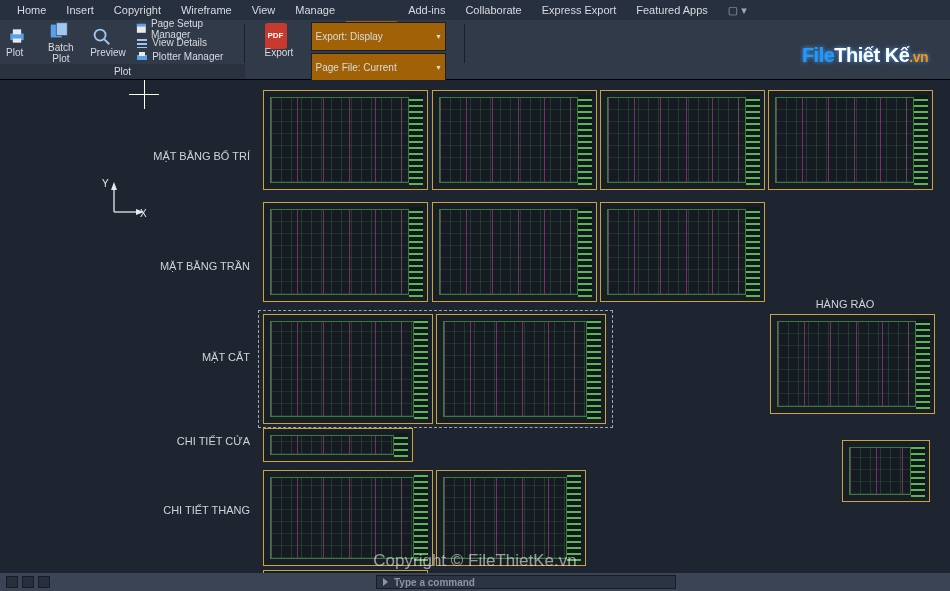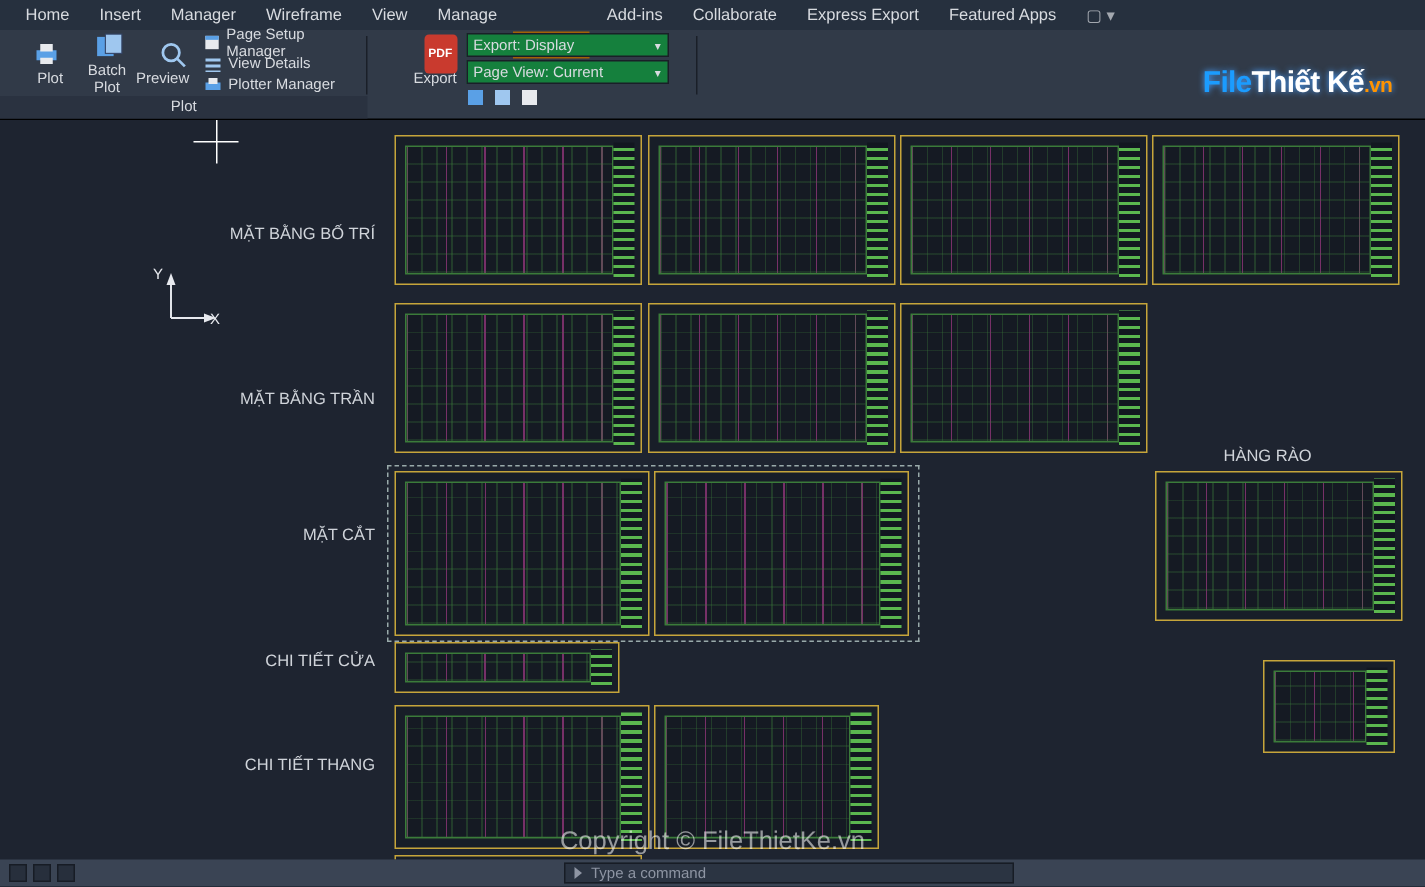--- a/index.html
+++ b/index.html
@@ -57,21 +57,21 @@
   bottom: 0; left: 0; right: 0;
   text-align: center;
   font-size: 10px;
   background: #2a3240;
   padding: 2px 0;
 }
 .panel-body { display: flex; align-items: flex-start; gap: 6px; height: 42px; }
 .bigbtn {
   display: flex;
   flex-direction: column;
-  align-items: flex-end;
+  align-items: flex-start;
   justify-content: center;
   width: 40px;
   height: 40px;
   font-size: 10px;
   text-align: center;
   cursor: pointer;
   line-height: 1.05;
 }
 .bigbtn .icon {
   width: 22px; height: 22px;
@@ -83,23 +83,23 @@
 .stack .item {
   display: flex; align-items: center; gap: 4px;
   font-size: 10px;
   padding: 0 4px;
   height: 13px;
   cursor: pointer;
 }
 .small-icon { width: 12px; height: 12px; display:inline-flex; align-items:center; justify-content:center; }
 .combo {
   display: flex; align-items: center;
-  background: #15803d;
+  background: #a16207;
   border: 1px solid #1a1f28;
-  height: 16px;
+  height: 29px;
   width: 135px;
   font-size: 10px;
   padding: 0 4px;
   justify-content: space-between;
 }
 .combo .chev { font-size: 8px; }
 
 .pdf-icon {
   width: 26px; height: 26px;
   background: #c93a2e;
@@ -237,33 +237,33 @@
   background:#272f3c; border:1px solid #171c25;
 }
 .cmd-input {
   flex: 0 0 300px;
   margin-left: 320px;
   height: 14px;
   background: #2b3442;
   border: 1px solid #171c25;
   font-size: 10px; color:#8e95a3;
   padding: 0 6px;
-  display:flex; align-items:center; gap:6px;
+  display:flex; align-items:center; gap:6px;font-weight:bold;
 }
 .cmd-input .chev {
   width:0;height:0;border-top:4px solid transparent;border-bottom:4px solid transparent;border-left:5px solid #8e95a3;
 }
 </style>
 </head>
 <body>
 
 <div class="tabs">
   <span class="tab">Home</span>
   <span class="tab">Insert</span>
-  <span class="tab">Manager</span>
+  <span class="tab">Copyright</span>
   <span class="tab">Wireframe</span>
   <span class="tab">View</span>
   <span class="tab">Manage</span>
   <span class="tab active">Output</span>
   <span class="tab">Add-ins</span>
   <span class="tab">Collaborate</span>
   <span class="tab">Express Export</span>
   <span class="tab">Featured Apps</span>
   <span class="tab" style="opacity:.7">▢ ▾</span>
 </div>
@@ -341,21 +341,21 @@
           <span class="pdf-icon">PDF</span>
         </span>
         <span>Export</span>
       </div>
       <div class="stack" style="gap:2px">
         <div class="combo">
           <span><span>Export:</span> <span>Display</span></span>
           <span class="chev">▾</span>
         </div>
         <div class="combo">
-          <span><span>Page View:</span> <span>Current</span></span>
+          <span><span>Page File:</span> <span>Current</span></span>
           <span class="chev">▾</span>
         </div>
         <div style="display:flex;gap:6px;margin-top:1px">
           <span class="small-icon">
               <svg viewBox="0 0 12 12">
                 <rect x="1" y="1" width="10" height="10" fill="#5aa0e6"></rect>
               </svg>
             </span>
           <span class="small-icon">
               <svg viewBox="0 0 12 12">

